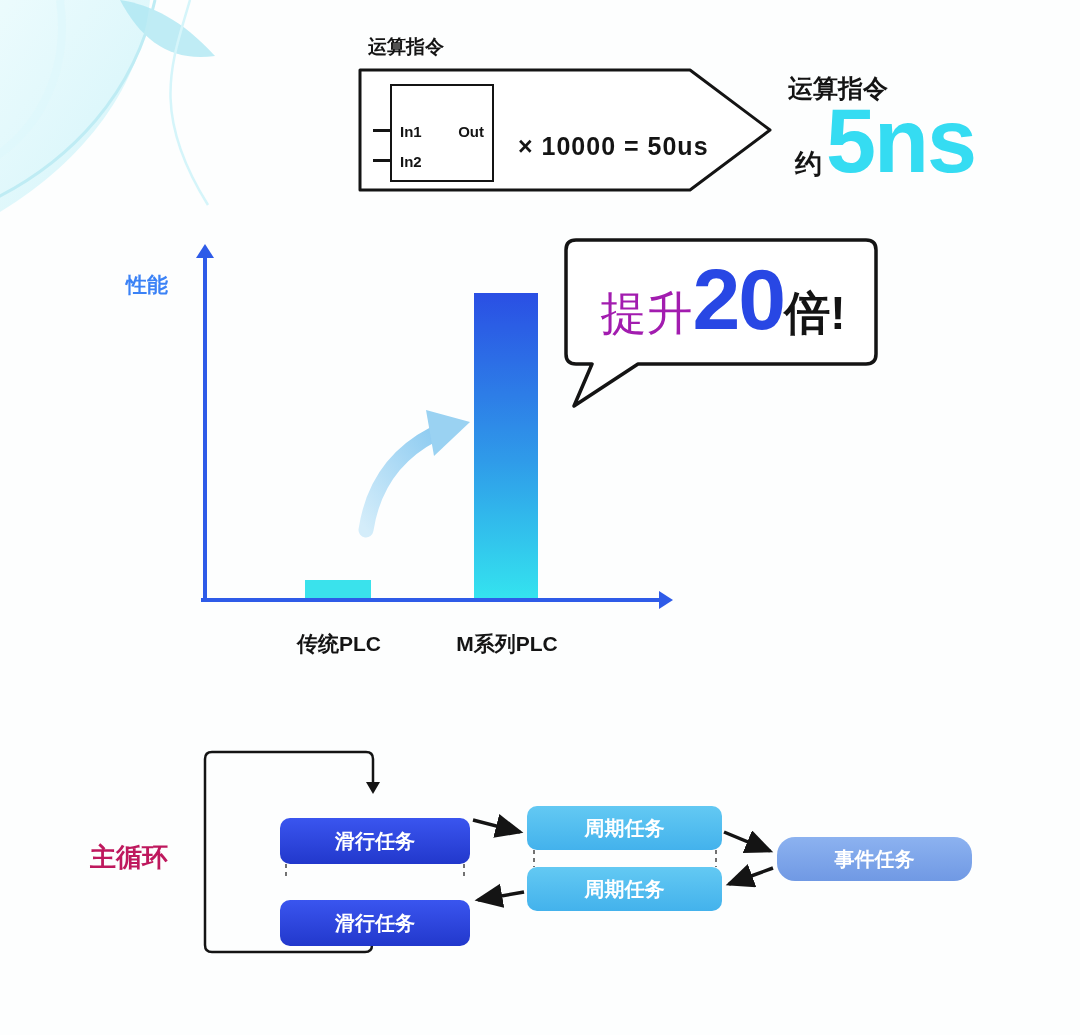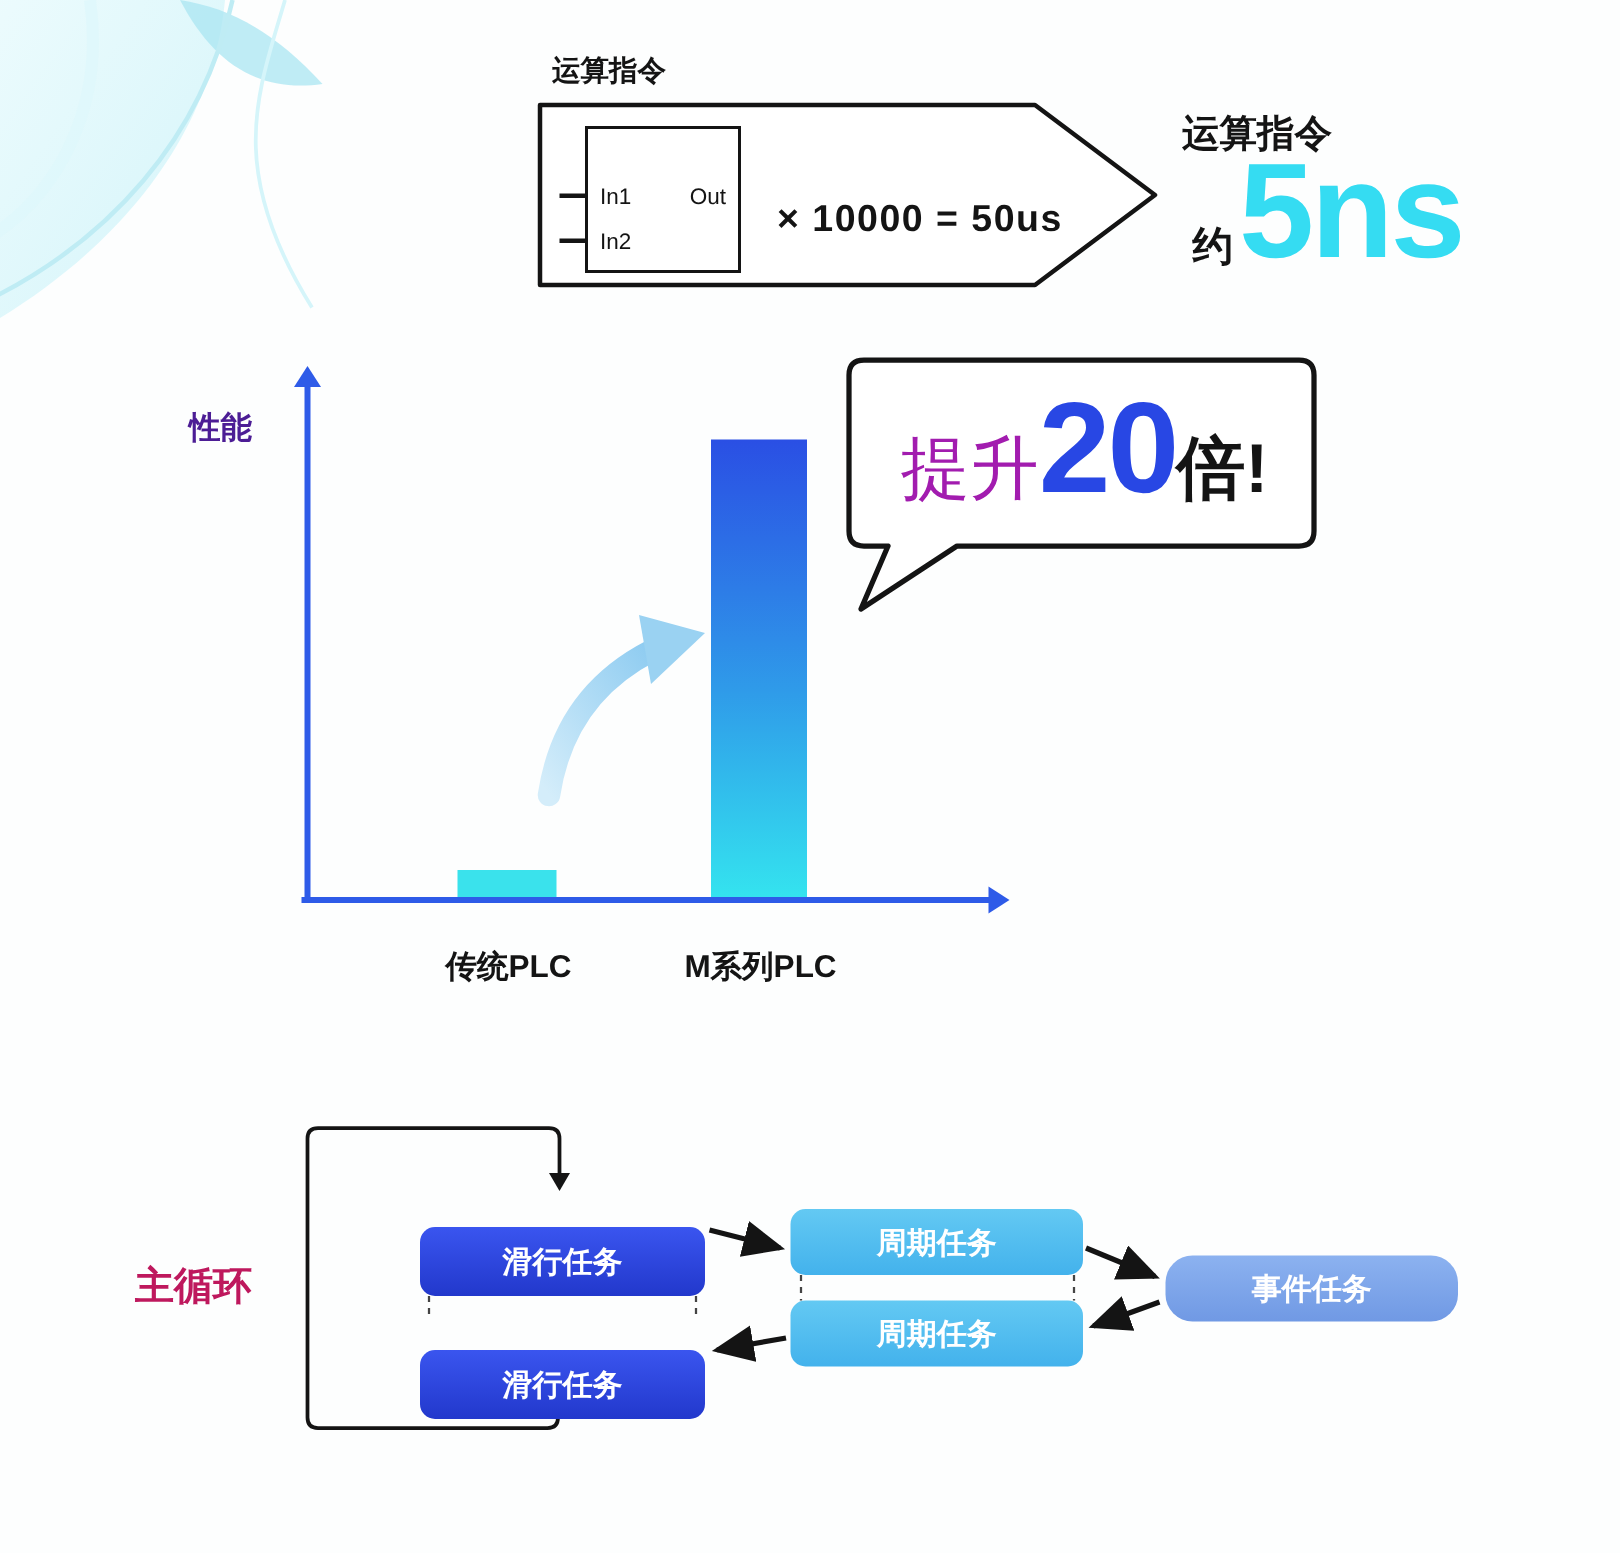--- a/index.html
+++ b/index.html
@@ -3,31 +3,31 @@
 <meta charset="utf-8">
 <style>
   html,body{margin:0;padding:0;background:#ffffff;}
   body{font-family:"Liberation Sans","DejaVu Sans",sans-serif;}
   .canvas{position:relative;width:1080px;height:1035px;background:#fdfefe;overflow:hidden;padding-left:19px;}
   .abs{position:absolute;}
 
   
   .instr-label{left:368px;top:34px;font-size:19px;font-weight:700;color:#141414;}
   .func-block{left:390px;top:84px;width:100px;height:94px;background:#fff;border:2.5px solid #141414;}
-  .pin-label{position:absolute;font-size:15px;font-weight:400;color:#141414;}
+  .pin-label{position:absolute;font-size:15px;font-weight:700;color:#141414;}
   .stub{position:absolute;width:17px;height:2.5px;background:#141414;}
   .formula{left:518px;top:116px;width:200px;font-size:25px;font-weight:700;color:#141414;letter-spacing:1px;white-space:nowrap;margin-top:16px;}
 
   
   .headline-title{left:788px;top:72px;font-size:25px;font-weight:700;color:#141414;}
   .headline-prefix{left:795px;top:146px;font-size:27px;font-weight:700;color:#141414;}
   .headline-value{left:826px;top:96px;font-size:90px;font-weight:700;color:#35DCF2;line-height:1;letter-spacing:-2px;}
 
   
-  .ylabel{left:126px;top:271px;font-size:21px;font-weight:700;color:#4c1d95;}
+  .ylabel{left:126px;top:271px;font-size:21px;font-weight:700;color:#3b82f6;}
   .yaxis{left:203px;top:256px;width:4px;height:346px;background:#2E5BE8;}
   .yaxis-head{left:196px;top:244px;width:0;height:0;border-left:9px solid transparent;border-right:9px solid transparent;border-bottom:14px solid #2E5BE8;}
   .xaxis{left:201px;top:598px;width:460px;height:4px;background:#2E5BE8;}
   .xaxis-head{left:659px;top:591px;width:0;height:0;border-top:9px solid transparent;border-bottom:9px solid transparent;border-left:14px solid #2E5BE8;}
   .bar-small{left:305px;top:580px;width:66px;height:18px;background:#3AE2EC;}
   .bar-big{left:474px;top:293px;width:64px;height:305px;background:linear-gradient(180deg,#2A4FE4 0%,#2F9BE9 55%,#34E3EF 100%);}
   .cat-label{font-size:21px;font-weight:700;color:#141414;text-align:center;}
   .cat-1{left:284px;top:630px;width:110px;}
   .cat-2{left:442px;top:630px;width:130px;}
   .bubble-text{left:574px;top:254px;width:298px;text-align:center;line-height:1.05;white-space:nowrap;}

